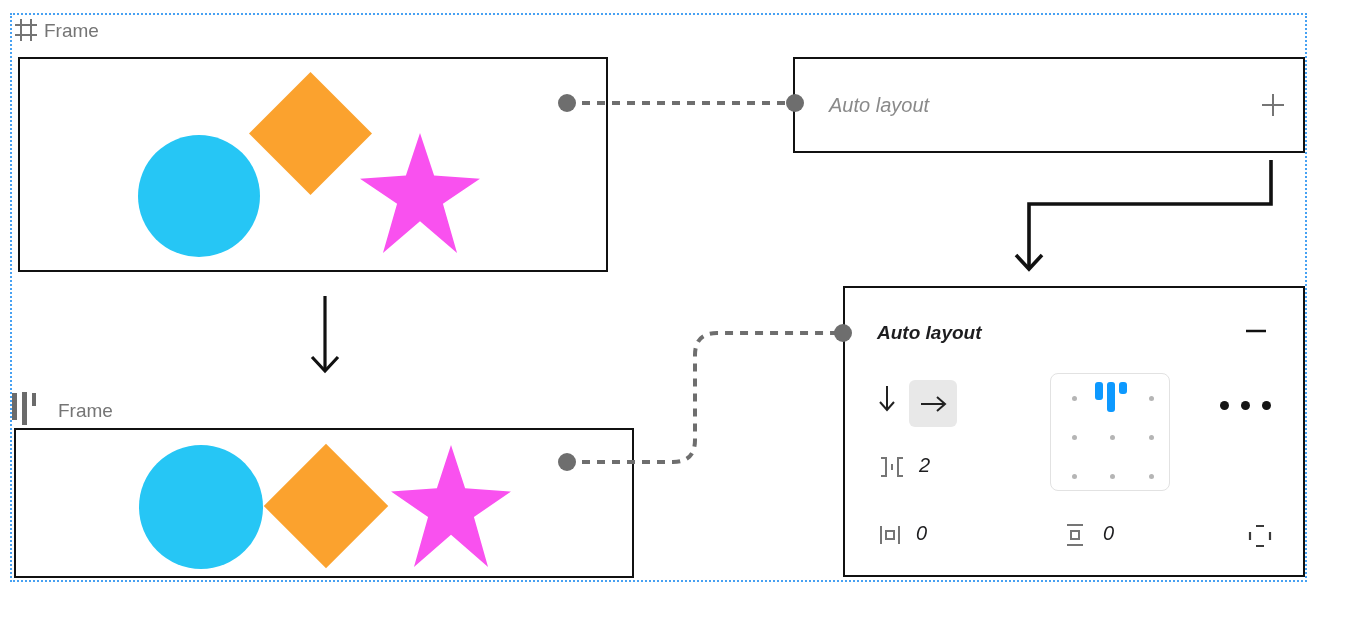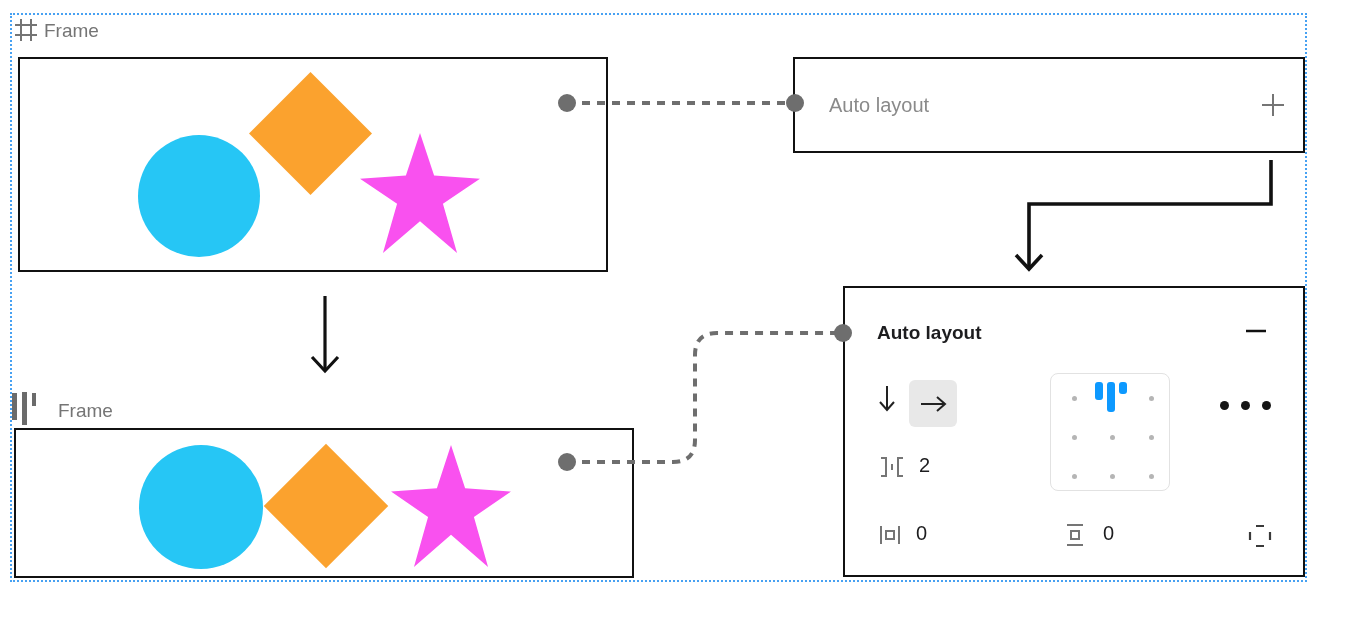--- a/index.html
+++ b/index.html
@@ -14,21 +14,21 @@
   
   .frame{background:#fff;border:2px solid var(--panel_border,#111);}
   .frame-top{left:18px;top:57px;width:586px;height:211px;}
   .frame-bottom{left:14px;top:428px;width:616px;height:146px;}
   
   .shape-circle{border-radius:50%;background:var(--shape_blue,#26C6F5);}
   .shape-diamond{background:var(--shape_orange,#FBA22E);transform:rotate(45deg);}
   .shape-star{background:var(--shape_magenta,#F951EF);
     clip-path:polygon(50% 0%,61.2% 35.4%,97.6% 38.2%,68.2% 59%,79.4% 100%,50% 73.6%,20.6% 100%,31.8% 59%,2.4% 38.2%,38.8% 35.4%);}
   
-  .panel{background:#fff;border:2px solid var(--panel_border,#111);box-sizing:border-box;}
+  .panel{background:#fff;border:2px solid var(--panel_border,#111);box-sizing:border-box;font-style:italic;}
   .panel-collapsed{left:793px;top:57px;width:512px;height:96px;
     display:flex;align-items:center;padding:0 16px 0 34px;}
   .panel-collapsed .title{color:#8A8A8A;font-size:20px;font-weight:500;}
   .panel-expanded{left:843px;top:286px;width:462px;height:291px;}
   .panel-expanded .title{position:absolute;left:32px;top:34px;color:var(--text_dark,#1D1D1F);
     font-size:19px;font-weight:bold;}
   .sel-box{background:var(--selected_bg,#E8E8E8);border-radius:6px;
     display:flex;align-items:center;justify-content:center;}
   .grid-box{border:1.5px solid var(--grid_border,#E2E2E2);border-radius:8px;background:#fff;box-sizing:border-box;}
   .grid-dot{position:absolute;width:5px;height:5px;border-radius:50%;background:var(--grid_dot,#B5B5B5);}

